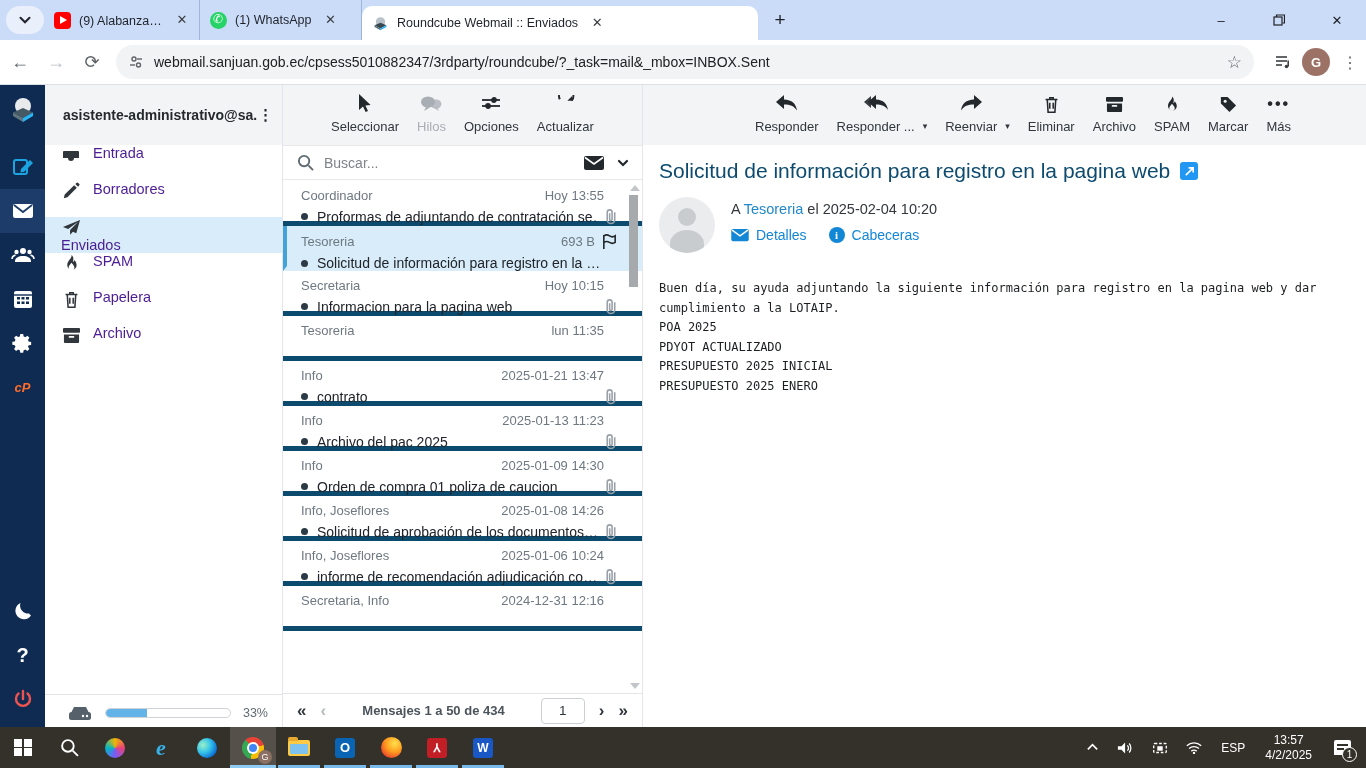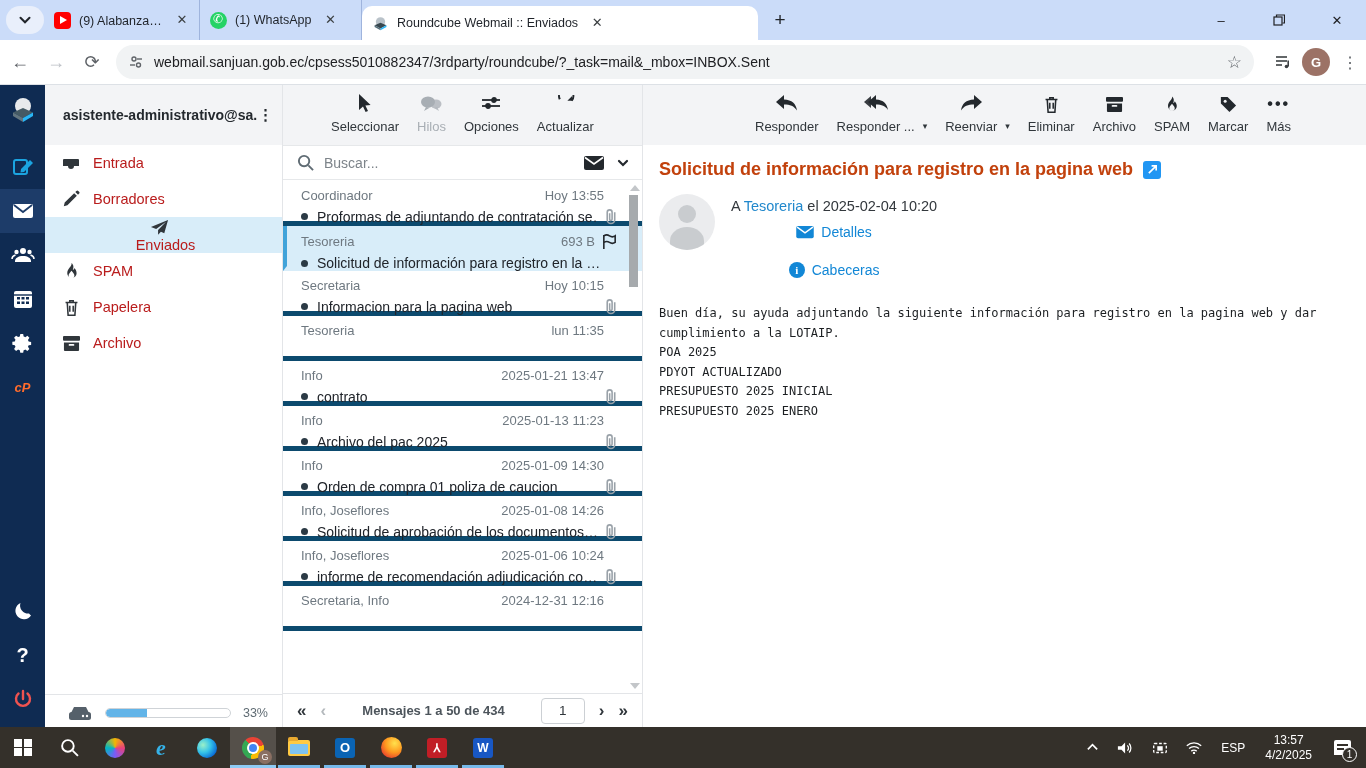--- a/index.html
+++ b/index.html
@@ -50,21 +50,21 @@
   .rc-mi.cp { color:#ff6c2c; font-weight:bold; font-size:13px; font-style:italic; }
   .rc-bottom { margin-top:auto; margin-bottom:6px; display:flex; flex-direction:column; align-items:center; }
   .rc-mi.help { font-size:20px; font-weight:bold; }
   .rc-mi.logout { color:#ef5350; }
 
   
   .folders-col { position:absolute; left:45px; top:0; width:238px; height:642px; background:#fff; border-right:1px solid #e3e5e8; }
   .account-header { height:60px; background:#f3f4f6; display:flex; align-items:center; padding:0 10px 0 18px; }
   .account-name { font-size:14px; font-weight:bold; color:#24292e; white-space:nowrap; overflow:hidden; flex:1; }
   .account-kebab { color:#24292e; font-size:15px; font-weight:bold; line-height:4px; width:14px; text-align:center; }
-  .folder-row { height:36px; display:flex; align-items:center; padding:0 12px 0 16px; color:#b91c1c; font-size:14.5px; }
+  .folder-row { height:36px; display:flex; padding:0 12px 0 16px; color:#4c1d95; font-size:14.5px; }
   .folder-row .f-icon { width:20px; height:20px; margin-right:12px; color:#30363b; display:flex; align-items:center; justify-content:center; }
   .folder-row.active { background:#d8edf9;flex-direction:column; }
   .quota-row { position:absolute; left:0; bottom:0; width:237px; height:33px; border-top:1px solid #e3e5e8; display:flex; align-items:center; padding:4px 14px 0 22px; }
   .quota-bar { flex:1; height:10px; border:1px solid #cfd3d7; border-radius:6px; margin:0 12px; background:#fff; overflow:hidden; }
   .quota-fill { height:100%; width:33%; background:#62b4e8; border-radius:6px 0 0 6px; }
   .quota-label { font-size:12.5px; color:#5f6b73; }
 
   
   .list-col { position:absolute; left:283px; top:0; width:360px; height:642px; background:#fff; border-right:1px solid #e3e5e8; }
   .list-toolbar { height:60px; background:#f3f4f6; display:flex; align-items:flex-start; justify-content:center; gap:18px; padding-top:8px; }
@@ -99,29 +99,29 @@
   .pg-ic.disabled { color:#b4b9bd; }
   .pg-summary { font-size:13px; font-weight:bold; color:#4c545b; margin:0 auto; }
   .pg-box { width:44px; height:26px; border:1px solid #ccd0d4; border-radius:4px; font-size:13.5px; color:#30363b; display:flex; align-items:center; justify-content:center; background:#fff; }
 
   
   .view-col { position:absolute; left:643px; top:0; width:723px; height:642px; background:#fff; }
   .view-toolbar { height:60px; background:#f3f4f6; display:flex; align-items:flex-start; padding:8px 0 0 112px; gap:18px; }
   .vt-caret { align-self:center; margin:14px 0 0 -10px; color:#30363b; font-size:9px; }
   .msg-area { padding:14px 24px 0 16px; }
   .subject-row { display:flex; align-items:center; gap:10px; }
-  .subject-row h1 { font-size:18px; color:#c2410c; font-weight:bold; }
+  .subject-row h1 { font-size:21px; color:#0c4a6e; font-weight:normal; }
   .extlink-badge { width:18px; height:18px; background:#2196f3; border-radius:3px; color:#fff; display:flex; align-items:center; justify-content:center; flex:none; }
   .msg-header { display:flex; margin-top:14px; align-items:flex-start; gap:16px; }
   .msg-avatar { width:56px; height:56px; border-radius:50%; background:#ebecee; position:relative; overflow:hidden; flex:none; }
   .msg-avatar:before { content:""; position:absolute; left:19px; top:11px; width:18px; height:18px; border-radius:50%; background:#c9cccf; }
   .msg-avatar:after { content:""; position:absolute; left:11px; top:33px; width:34px; height:28px; border-radius:50% 50% 0 0; background:#c9cccf; }
   .hdr-line1 { font-size:14.5px; color:#33383d; margin-top:4px; }
   .hdr-line1 a { color:#2188cc; text-decoration:none; }
-  .hdr-line2 { display:flex; align-items:center; gap:22px; margin-top:10px;flex-direction:column; }
+  .hdr-line2 { display:flex; align-items:center; gap:22px; margin-top:10px; }
   .hdr-link { display:flex; align-items:center; gap:7px; color:#1287d6; font-size:14px; }
   .info-ic { width:16px; height:16px; border-radius:50%; background:#1287d6; color:#fff; font-size:11px; font-weight:bold; display:flex; align-items:center; justify-content:center; font-family:"Liberation Serif",serif; }
   .msg-body { margin:26px 0 0 0; font-family:"DejaVu Sans Mono", monospace; font-size:12px; color:#1c1f22; line-height:19.5px; max-width:675px; }
 
   
   .taskbar { position:absolute; left:0; top:727px; width:1366px; height:41px; background:#34302a; display:flex; align-items:stretch; color:#fff; }
   .tb-slot { width:46px; display:flex; align-items:center; justify-content:center; position:relative; }
   .tb-slot.open:after { content:""; position:absolute; left:2px; right:2px; bottom:0; height:3px; background:#76b9ea; }
   .tb-slot.active { background:#55504a; }
   .tb-slot.active:after { left:0; right:0; background:#8ecbf5; }

